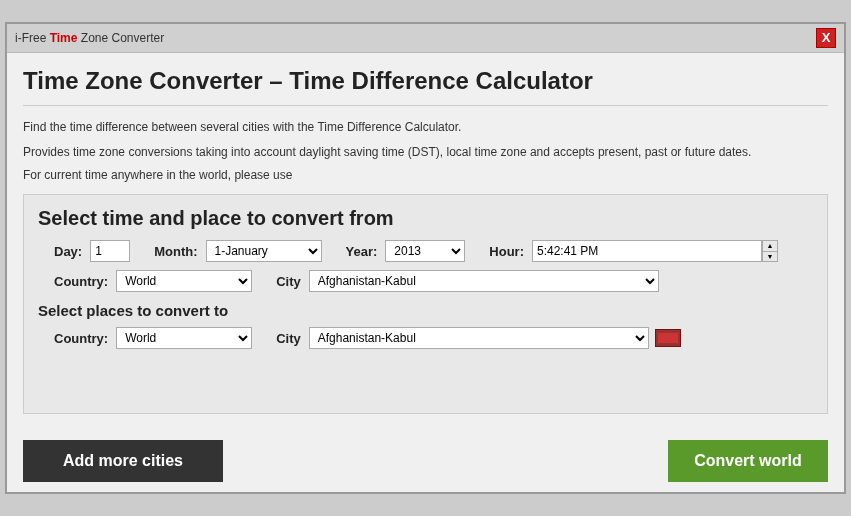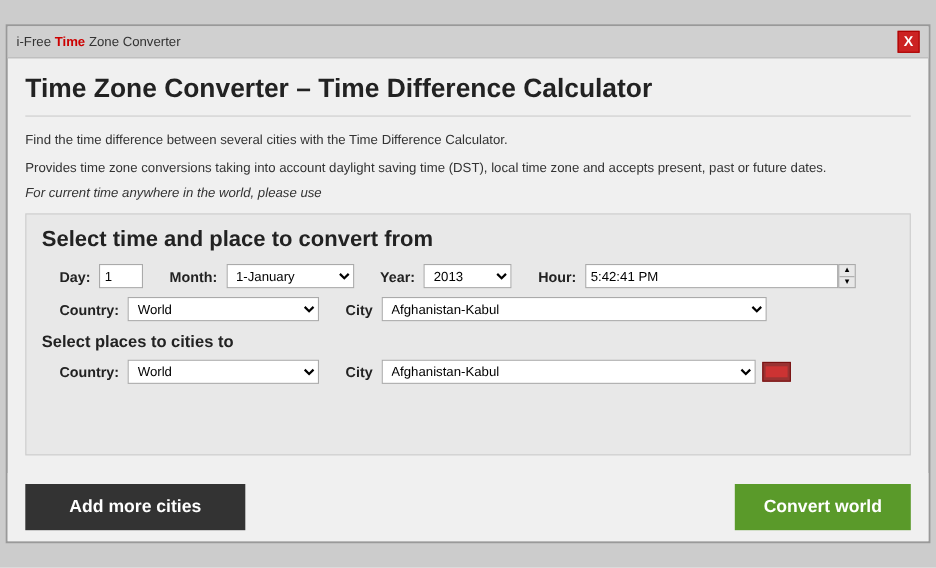--- a/index.html
+++ b/index.html
@@ -64,21 +64,20 @@
     .description {
       font-size: 12px;
       color: #333;
       line-height: 1.6;
       margin-bottom: 6px;
     }
     .current-time-text {
       font-size: 12px;
       color: #333;
       margin-bottom: 12px;
-      font-style: italic;
     }
     .panel {
       background: #e8e8e8;
       border: 1px solid #ccc;
       padding: 12px 14px 16px 14px;
       margin-bottom: 0;
     }
     .panel-title {
       font-size: 20px;
       font-weight: bold;
@@ -138,21 +137,21 @@
       align-items: center;
       justify-content: center;
       font-size: 7px;
       line-height: 1;
       border: none;
     }
     .spinner-btn div:first-child {
       border-bottom: 1px solid #aaa;
     }
     .country-select {
-      width: 174px;
+      width: 136px;
     }
     .city-select {
       width: 350px;
     }
     .city-select-small {
       width: 340px;
     }
     .section-title {
       font-size: 15px;
       font-weight: bold;
@@ -250,21 +249,21 @@
         <span class="form-label row-gap">Country:</span>
         <select class="country-select row-gap">
           <option value="World">World</option>
         </select>
         <span class="form-label row-gap">City</span>
         <select class="city-select">
           <option value="Afghanistan-Kabul">Afghanistan-Kabul</option>
         </select>
       </div>
 
-      <div class="section-title">Select places to cities to</div>
+      <div class="section-title">Select places to convert to</div>
 
       <div class="places-area">
         <div class="form-row">
           <span class="form-label row-gap">Country:</span>
           <select class="country-select row-gap">
             <option>World</option>
           </select>
           <span class="form-label row-gap">City</span>
           <select class="city-select-small">
             <option>Afghanistan-Kabul</option>

